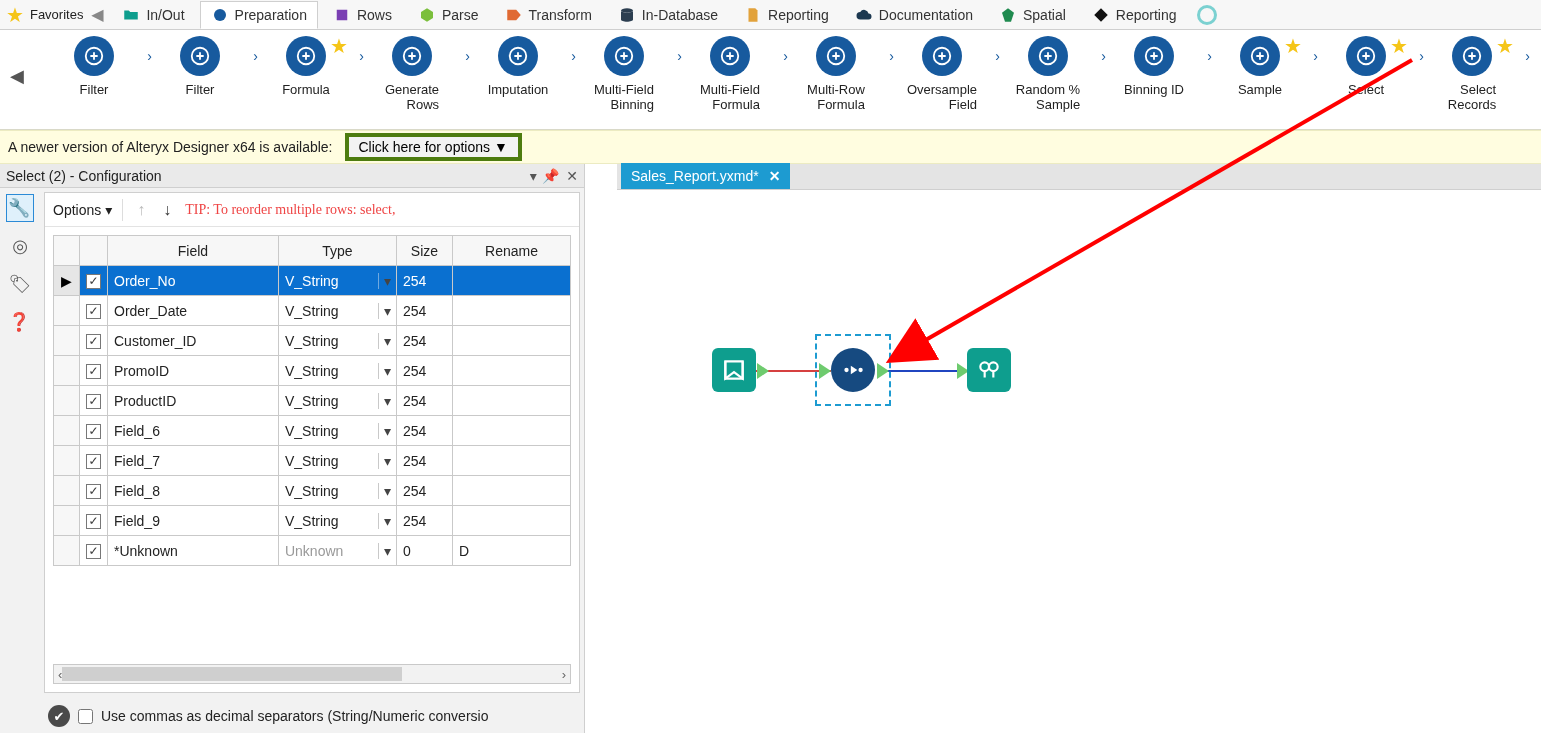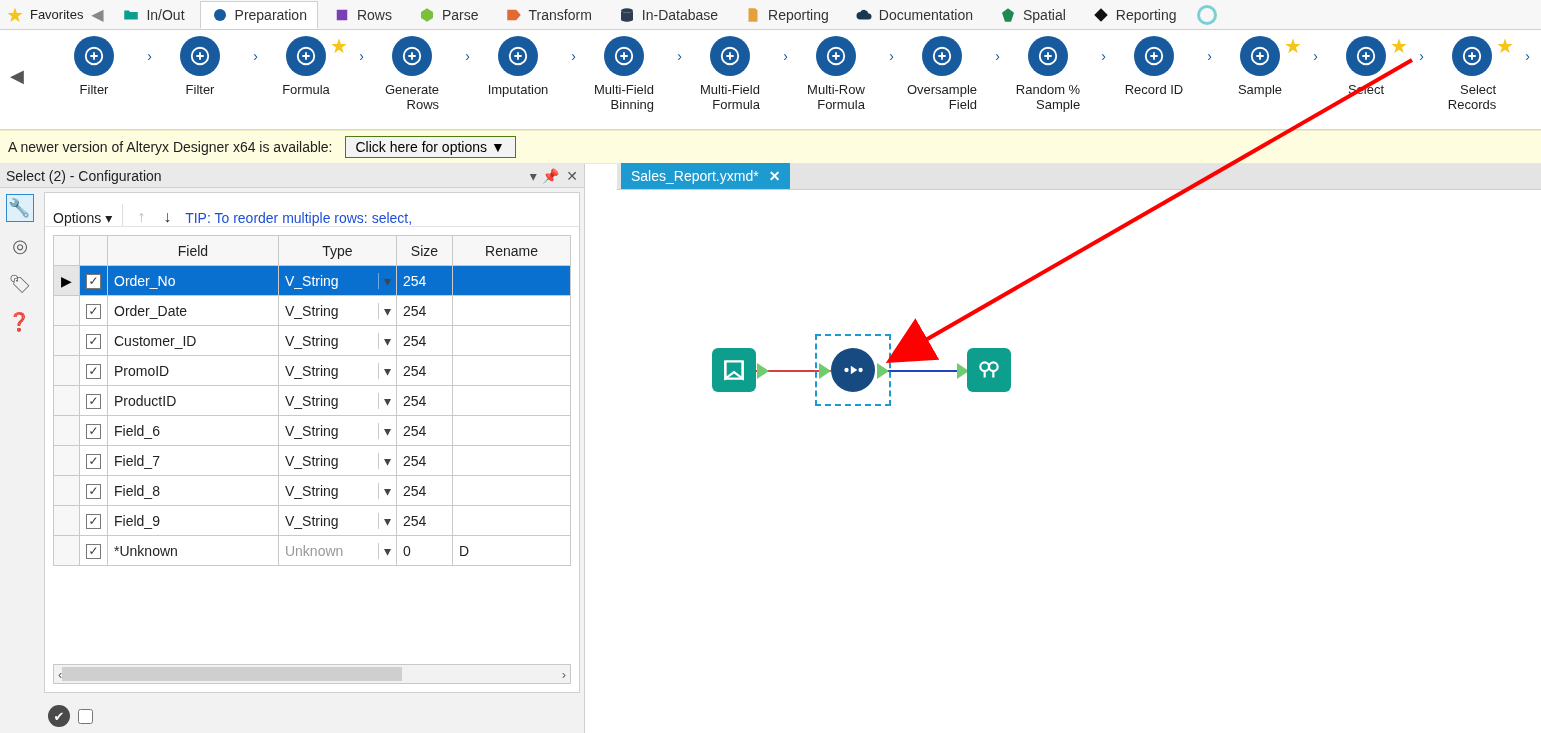--- a/index.html
+++ b/index.html
@@ -54,21 +54,21 @@
   .tool .fav { position: absolute; right: 2px; top: -2px; color: #f5c518; font-size: 20px; }
   .tool .chev { position: absolute; right: -14px; top: 12px; color: #175a9e; font-size: 14px; }
 
   
   .update-bar {
     background: #fffde0; border-top: 1px solid #ecebc2; border-bottom: 1px solid #ecebc2;
     height: 30px; display: flex; align-items: center; padding: 16px 8px; gap: 12px;
     font-size: 14px;
   }
   .update-bar button {
-    border: 1px solid #4d7c0f; background: #f3f3f3; padding: 2px 10px;
+    border: 4px solid #4d7c0f; background: #f3f3f3; padding: 2px 10px;
     font-size: 14px; cursor: pointer;
   }
 
   
   .split { display: flex; height: calc(733px - 30px - 100px - 30px); gap: 32px; }
   .left-pane { width: 585px; background: #f2f2f2; border-right: 1px solid #cfcfcf; display: flex; flex-direction: column; }
   .right-pane { flex: 1; background: #ef4444; position: relative; display: flex; flex-direction: column; }
 
   
   .pane-header {
@@ -83,26 +83,26 @@
     width: 40px; display: flex; flex-direction: column; align-items: center; gap: 10px; padding-top: 6px;
   }
   .side-icons .sicon {
     width: 28px; height: 28px; display: flex; align-items: center; justify-content: center;
     font-size: 18px; color: #555; cursor: pointer; border: 1px solid transparent;
   }
   .side-icons .sicon.active { border: 1px solid #2b8ad6; background: #dff0fb; color: #2b8ad6; }
 
   .config-body { flex: 1; background: #fff; border: 1px solid #cfcfcf; margin: 4px; display: flex; flex-direction: column; }
   .config-toolbar {
-    height: 34px; display: flex; align-items: flex-end; gap: 10px;
+    height: 34px; display: flex; align-items: center; gap: 10px;
     border-bottom: 1px solid #e3e3e3; padding: 0 8px; font-size: 14px;
   }
   .config-toolbar .sep { width: 1px; height: 22px; background: #ddd; }
   .config-toolbar .arrow-btn { color: #bbb; font-size: 16px; cursor: pointer; padding: 0 4px; }
-  .config-toolbar .tip { color: #1d4ed8; flex: 1; white-space: nowrap; overflow: hidden; }
+  .config-toolbar .tip { color: #ef4444; flex: 1; white-space: nowrap; overflow: hidden; font-family: Liberation Serif, serif; }
 
   .grid-wrap { flex: 1; padding: 8px 8px 0 8px; overflow: hidden; }
   table.grid { border-collapse: collapse; width: 100%; font-size: 14px; }
   table.grid th, table.grid td { border: 1px solid #c9c9c9; padding: 4px 6px; height: 30px; }
   table.grid th { background: #f7f7f7; font-weight: normal; text-align: center; }
   table.grid td.rowhead { width: 26px; background: #f7f7f7; text-align: center; }
   table.grid td.chk { width: 28px; text-align: center; }
   table.grid tr.selrow td { background: #0a70d0; color: #fff; }
   table.grid tr.selrow td.rowhead { background: #e6e6e6; color: #000; }
   table.grid td.type { padding: 0; }
@@ -333,21 +333,21 @@
         <div class="label">Random %<br>Sample</div>
       </div>
       <div class="tool">
         <span class="chev">›</span>
         <div class="icon-wrap">
           <svg width="22" height="22" viewBox="0 0 24 24" fill="#fff">
             <circle cx="12" cy="12" r="9" fill="none" stroke="#fff" stroke-width="2"></circle>
             <path d="M8 12h8M12 8v8" stroke="#fff" stroke-width="2"></path>
           </svg>
         </div>
-        <div class="label">Record ID</div>
+        <div class="label">Binning ID</div>
       </div>
       <div class="tool">
         <span class="fav">★</span>
         <span class="chev">›</span>
         <div class="icon-wrap">
           <svg width="22" height="22" viewBox="0 0 24 24" fill="#fff">
             <circle cx="12" cy="12" r="9" fill="none" stroke="#fff" stroke-width="2"></circle>
             <path d="M8 12h8M12 8v8" stroke="#fff" stroke-width="2"></path>
           </svg>
         </div>
@@ -564,20 +564,21 @@
             <span style="color:#666;">‹</span>
             <div class="thumb"></div>
             <span style="flex:1;"></span>
             <span style="color:#666;">›</span>
           </div>
         </div>
 
         <div class="config-footer">
           <div class="ok-circle">✔</div>
           <input type="checkbox" style="">
+          <span>Use commas as decimal separators (String/Numeric conversio</span>
         </div>
       </div>
     </div>
   </div>
 
   <div class="right-pane">
     <div class="doc-tabs">
       <div class="doc-tab">
         <span>Sales_Report.yxmd*</span>
         <span class="close">✕</span>

